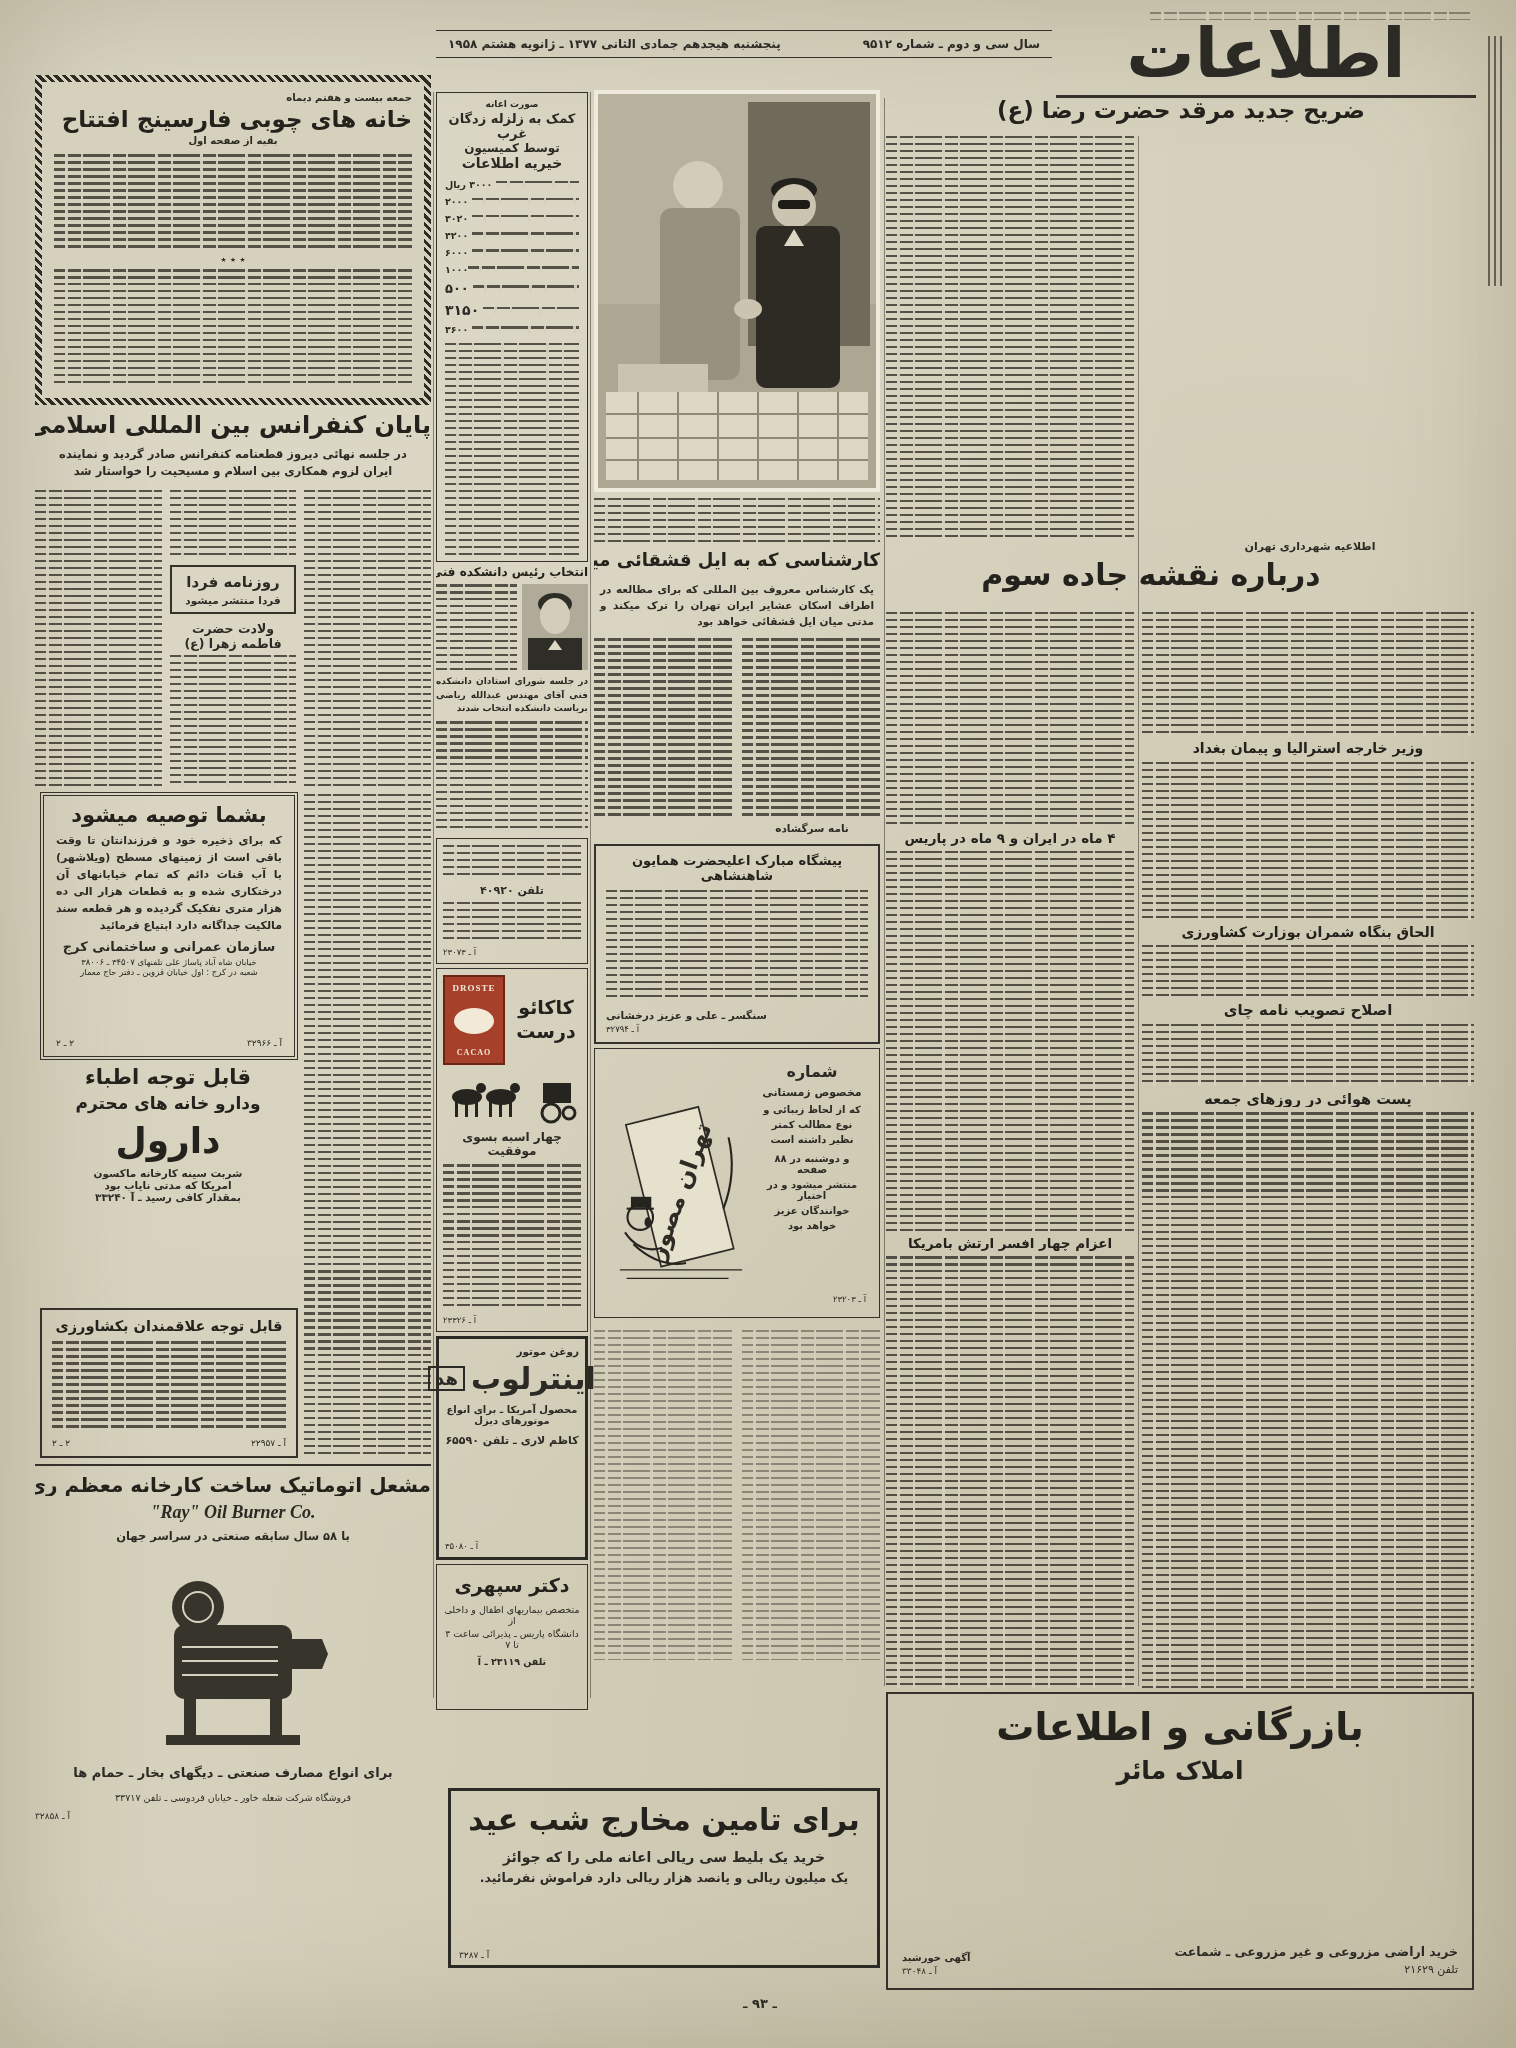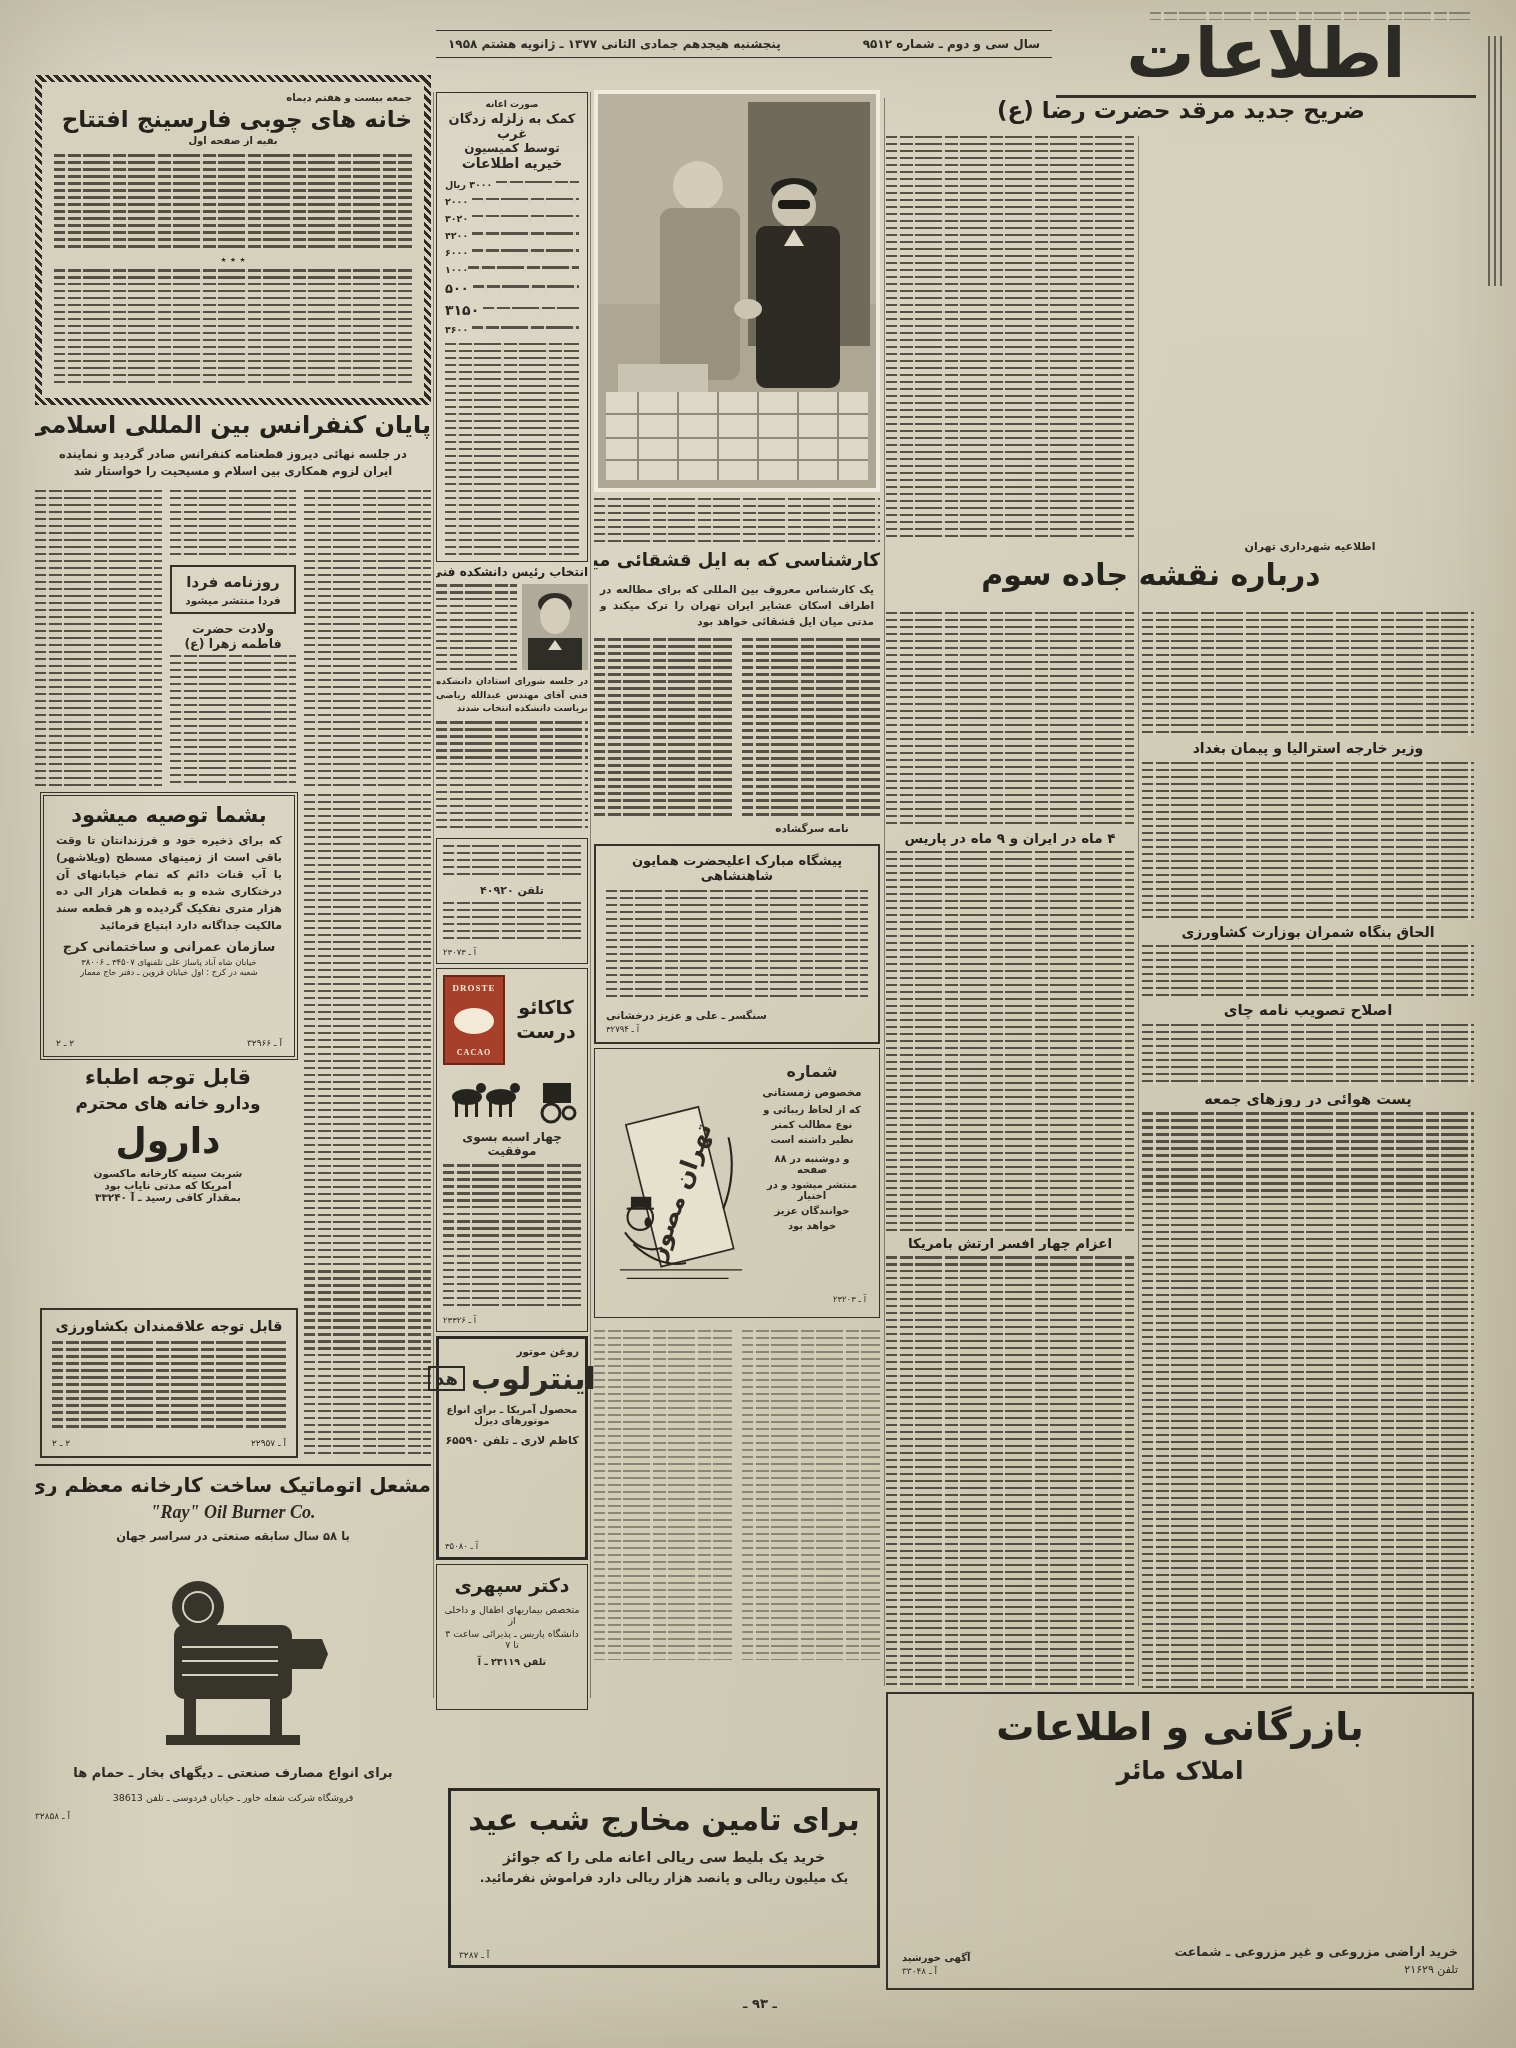--- a/index.html
+++ b/index.html
@@ -134,21 +134,21 @@
         <rect x="46" y="148" width="12" height="38"></rect>
         <rect x="132" y="148" width="12" height="38"></rect>
         <rect x="28" y="184" width="134" height="10"></rect>
       </g>
       <g stroke="#d6d1bc" stroke-width="2" fill="none">
         <circle cx="60" cy="56" r="15"></circle>
         <path d="M44 96 h96 M44 110 h96 M44 124 h96"></path>
       </g>
     </svg>
     <div class="b" style="font-size:13px;margin-top:4px">برای انواع مصارف صنعتی ـ دیگهای بخار ـ حمام ها</div>
-    <div style="font-size:9.5px;margin-top:12px">فروشگاه شرکت شعله خاور ـ خیابان فردوسی ـ تلفن 38613</div>
+    <div style="font-size:9.5px;margin-top:12px">فروشگاه شرکت شعله خاور ـ خیابان فردوسی ـ تلفن ۳۳۷۱۷</div>
     <div style="font-size:9px;text-align:left;margin-top:8px">آ ـ ۳۲۸۵۸</div>
   </div>
 
   <div class="abs col bx" style="left:436px;top:92px;width:152px;height:470px;padding:6px 8px">
     <div class="c b" style="font-size:9px">صورت اعانه</div>
     <div class="c b" style="font-size:13px;margin-top:2px">کمک به زلزله زدگان غرب</div>
     <div class="c b" style="font-size:12px">توسط کمیسیون</div>
     <div class="c b" style="font-size:14px">خیریه اطلاعات</div>
     <div class="row" style="align-items:center;gap:4px;margin-top:8px">
         <span class="sk" style="flex:1;height:7px"></span>

